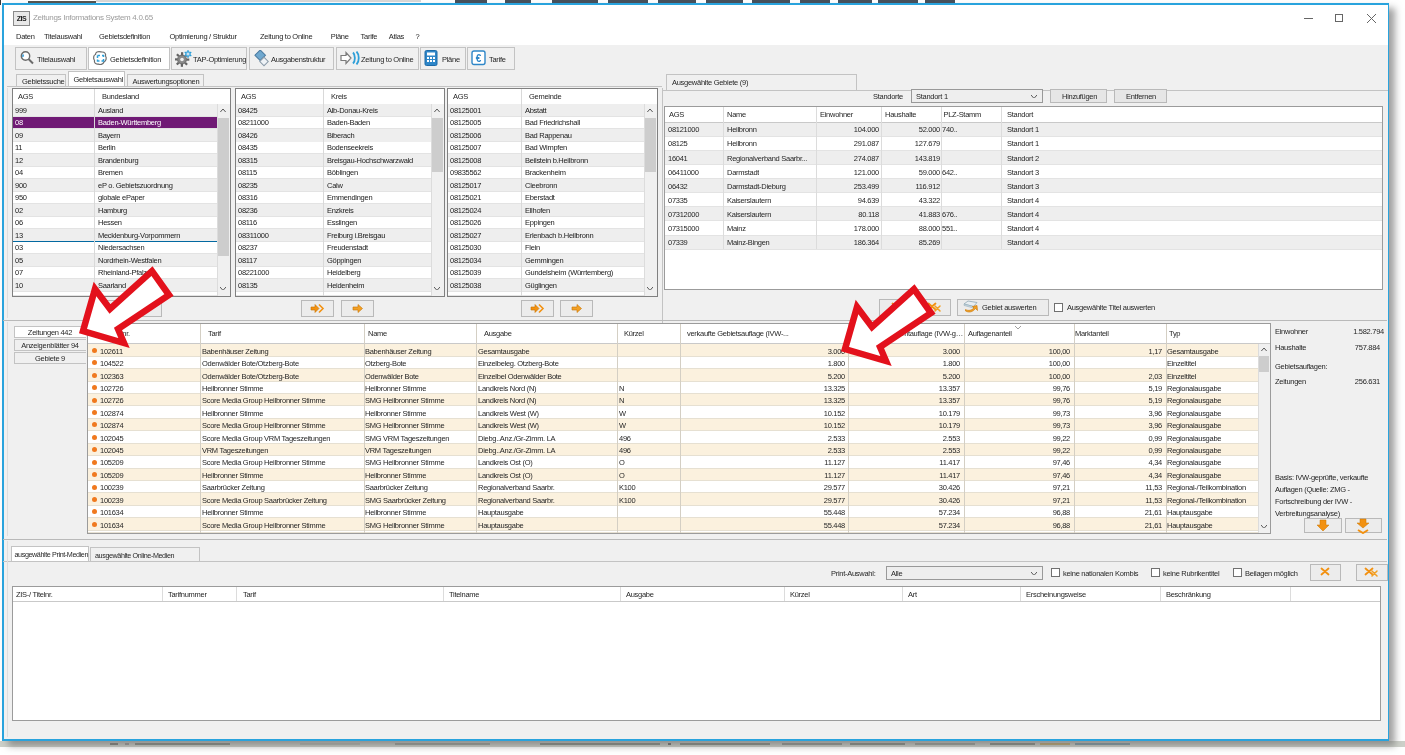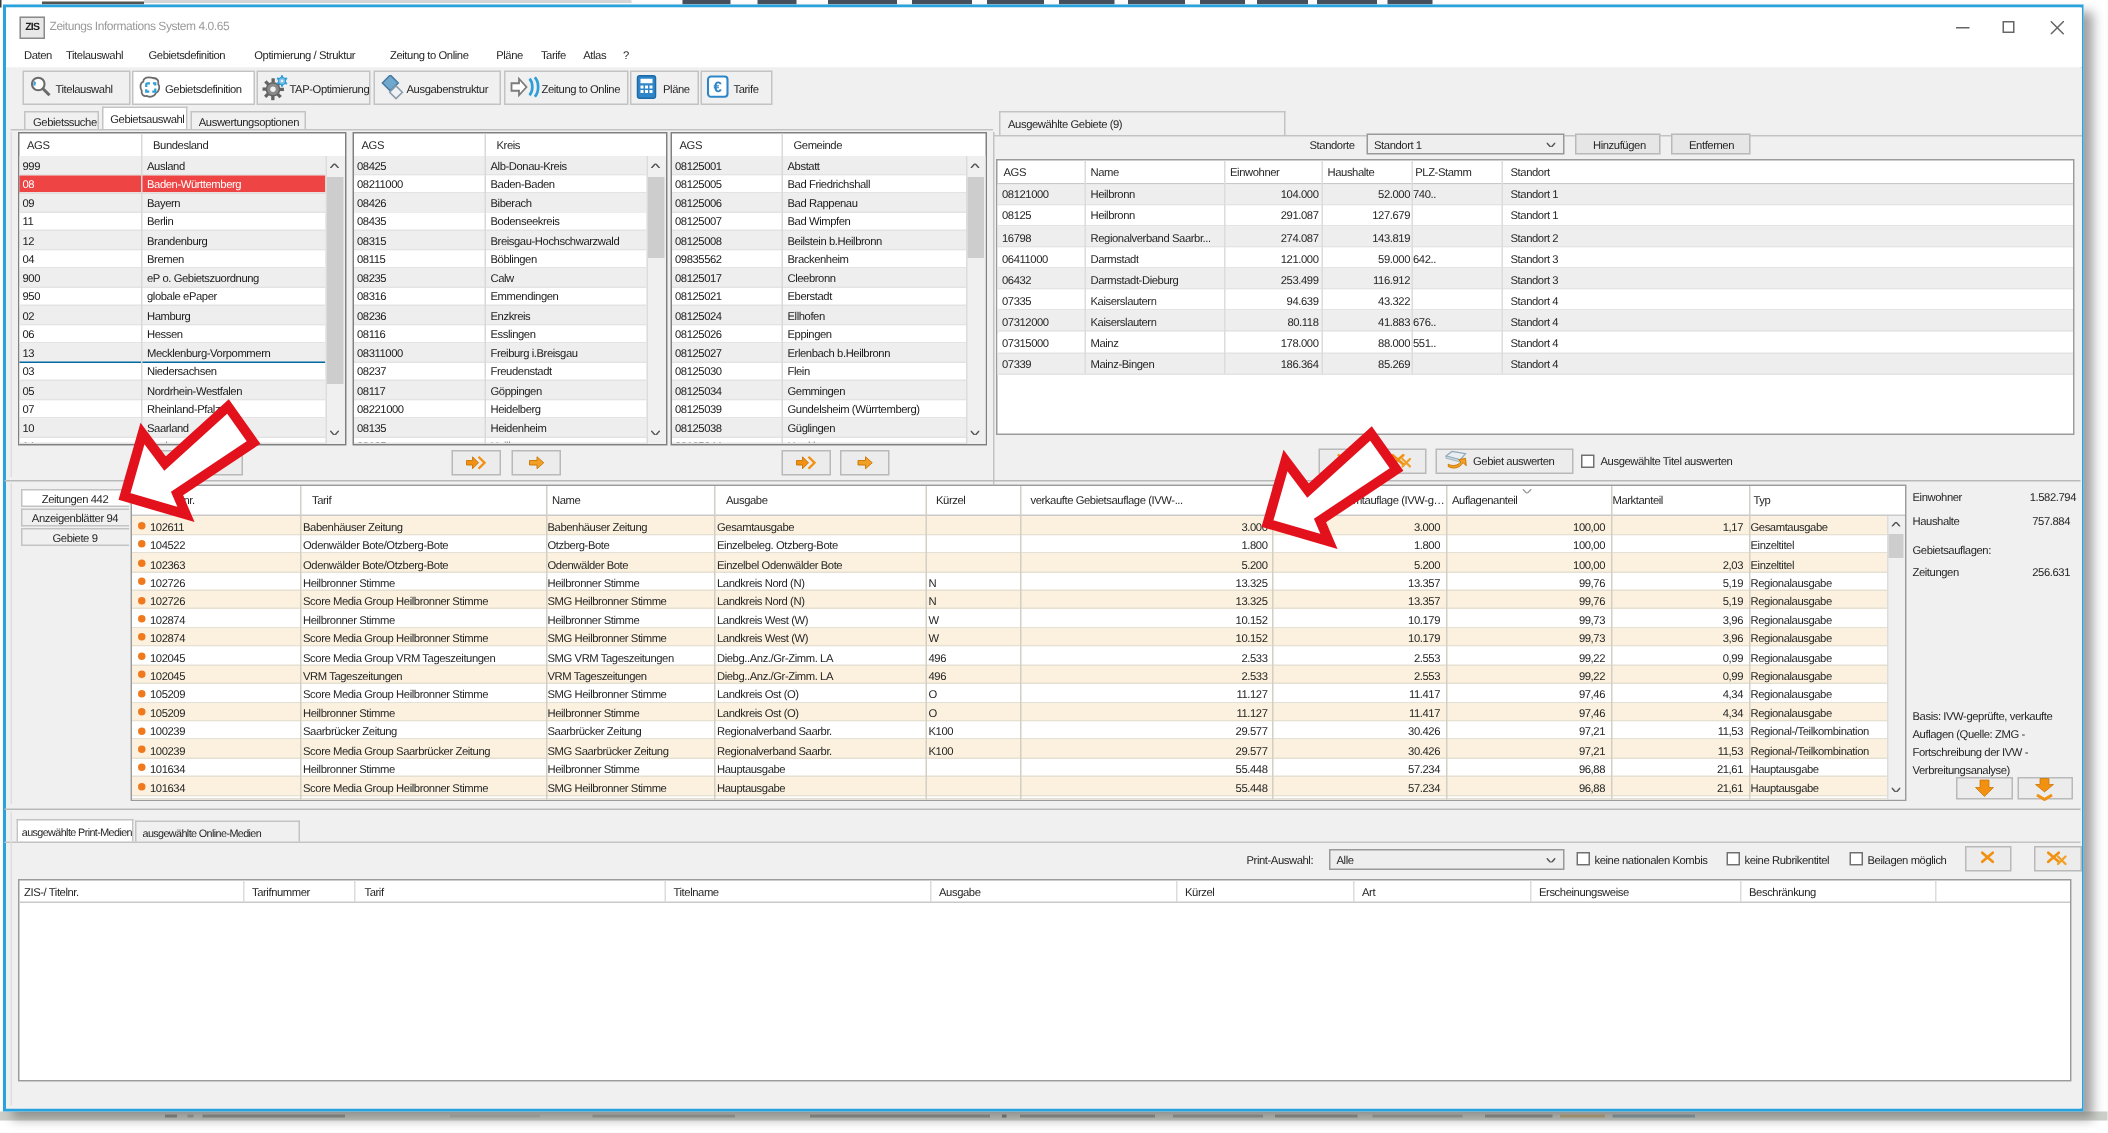--- a/index.html
+++ b/index.html
@@ -3,21 +3,21 @@
 *{margin:0;padding:0;box-sizing:border-box}
 html,body{width:1405px;height:755px;background:#fff;font-family:"Liberation Sans",sans-serif;overflow:hidden}
 .a{position:absolute}
 .tx{position:absolute;font-size:7.5px;color:#262626;white-space:nowrap;letter-spacing:-0.28px}
 .txr{position:absolute;font-size:7.5px;color:#262626;white-space:nowrap;text-align:right;letter-spacing:-0.28px}
 .lb{position:absolute;background:#fff;border:1px solid #808080}
 .row{position:absolute;left:0;width:100%}
 .g{background:#eeeeee}
 .w{background:#fff}
 .cr{background:#fbf1de}
-.sel{background:#ef4444;color:#fff}
+.sel{background:#701a75;color:#fff}
 .btn{position:absolute;background:#ececec;border:1px solid #b9b9b9}
 .vline{position:absolute;width:1px;background:#d9d9d9}
 .hline{position:absolute;height:1px;background:#d9d9d9}
 .sb{position:absolute;background:#f0f0f0;border-left:1px solid #dcdcdc}
 .thumb{position:absolute;background:#cdcdcd}
 .chk{position:absolute;width:9px;height:9px;background:#fff;border:1px solid #707070}
 .dot{position:absolute;width:5px;height:5px;border-radius:50%;background:#f0791e}
 </style></head><body>
 <div class="a" style="left:0px;top:0;width:1px;height:5px;background:#3a3a3a"></div>
 <div class="a" style="left:28px;top:0.5px;width:68px;height:2.5px;background:#55544f"></div>
@@ -433,21 +433,21 @@
 <div class="tx" style="left:942px;top:125.3px">740..</div>
 <div class="tx" style="left:1007px;top:125.3px">Standort 1</div>
 <div class="row w" style="left:665px;top:136.9px;width:717px;height:14.1px;border-bottom:1px solid #e3e3e3"></div>
 <div class="tx" style="left:668px;top:139.4px">08125</div>
 <div class="tx" style="left:727px;top:139.4px;max-width:87px;overflow:hidden">Heilbronn</div>
 <div class="txr" style="left:780px;top:139.4px;width:99px">291.087</div>
 <div class="txr" style="left:840px;top:139.4px;width:100px">127.679</div>
 <div class="tx" style="left:942px;top:139.4px"></div>
 <div class="tx" style="left:1007px;top:139.4px">Standort 1</div>
 <div class="row g" style="left:665px;top:151.0px;width:717px;height:14.1px;border-bottom:1px solid #e3e3e3"></div>
-<div class="tx" style="left:668px;top:153.5px">16798</div>
+<div class="tx" style="left:668px;top:153.5px">16041</div>
 <div class="tx" style="left:727px;top:153.5px;max-width:87px;overflow:hidden">Regionalverband Saarbr...</div>
 <div class="txr" style="left:780px;top:153.5px;width:99px">274.087</div>
 <div class="txr" style="left:840px;top:153.5px;width:100px">143.819</div>
 <div class="tx" style="left:942px;top:153.5px"></div>
 <div class="tx" style="left:1007px;top:153.5px">Standort 2</div>
 <div class="row w" style="left:665px;top:165.1px;width:717px;height:14.1px;border-bottom:1px solid #e3e3e3"></div>
 <div class="tx" style="left:668px;top:167.6px">06411000</div>
 <div class="tx" style="left:727px;top:167.6px;max-width:87px;overflow:hidden">Darmstadt</div>
 <div class="txr" style="left:780px;top:167.6px;width:99px">121.000</div>
 <div class="txr" style="left:840px;top:167.6px;width:100px">59.000</div>

